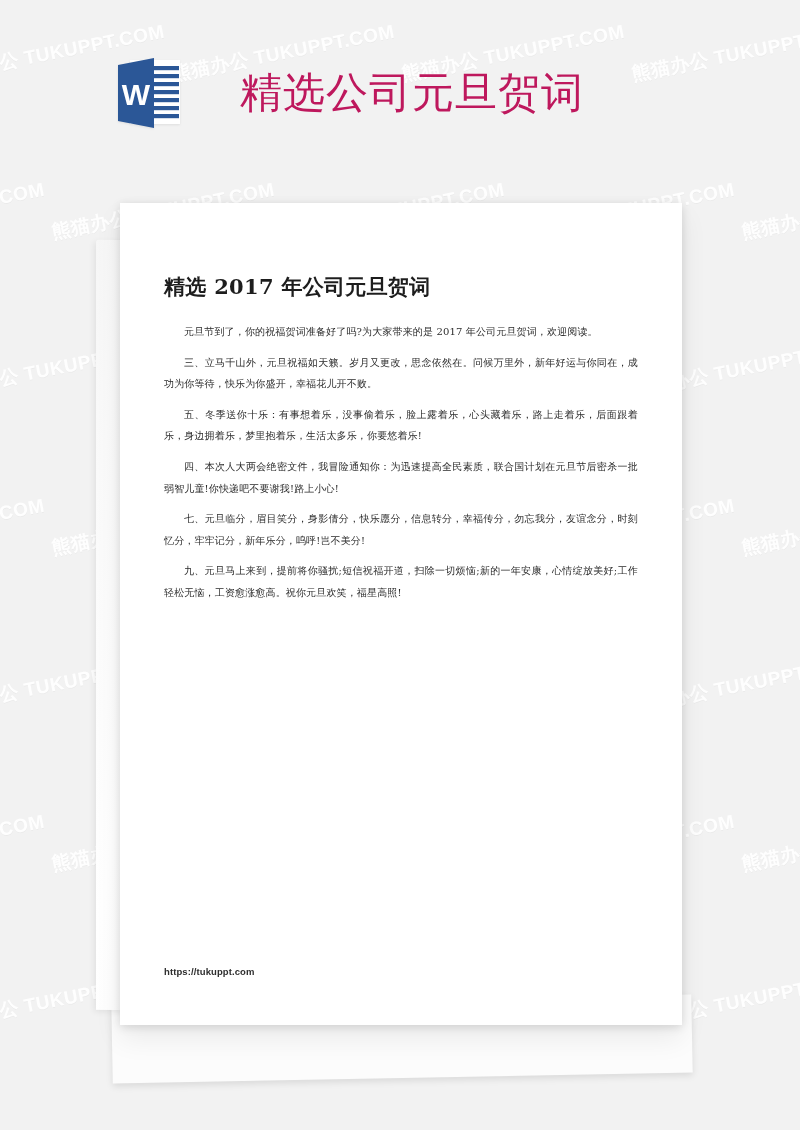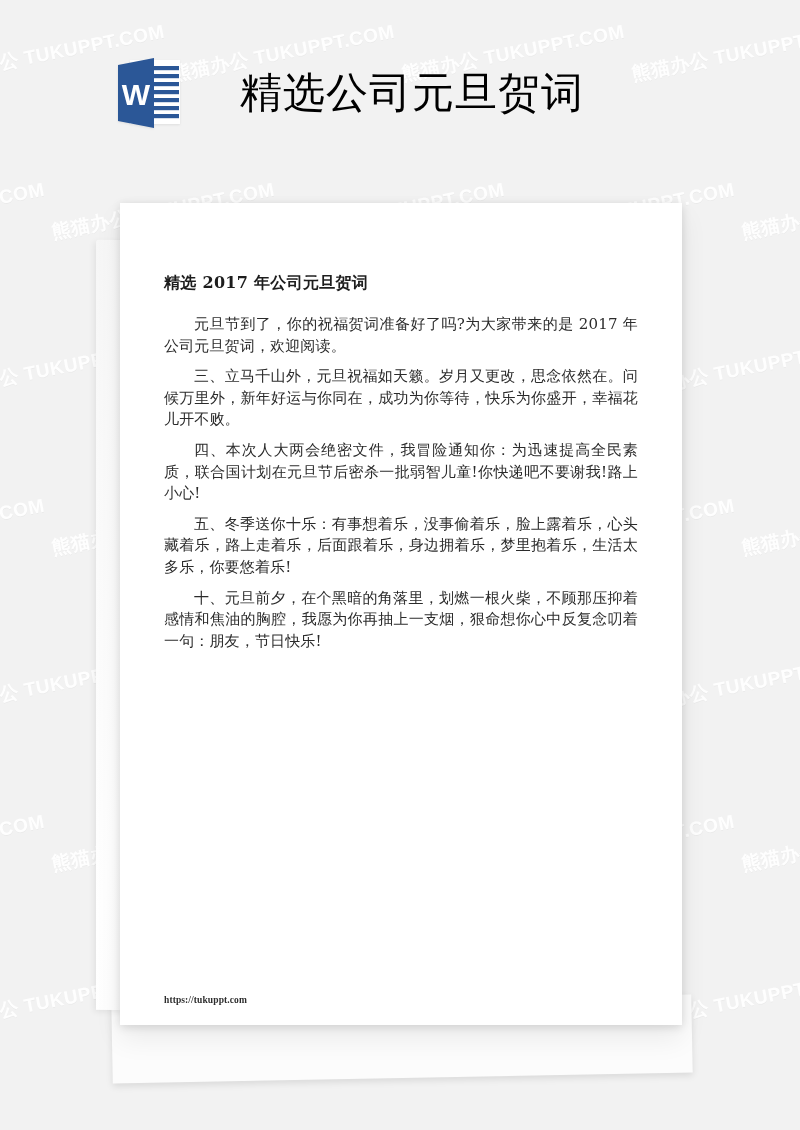--- a/index.html
+++ b/index.html
@@ -48,21 +48,21 @@
   #word-logo {
     width: 78px;
     height: 78px;
     position: relative;
     flex: 0 0 auto;
     filter: drop-shadow(0 1px 1px rgba(0,0,0,.08));
   }
   #header-title {
     margin-left: 52px;
     font-size: 42px;
-    color: #000000;
+    color: #be185d;
     font-weight: 400;
     letter-spacing: 1px;
     font-family: "DejaVu Sans", "Liberation Sans", sans-serif;
     white-space: nowrap;
   }
 
   
   #page-stack {
     position: absolute;
     left: 0; top: 0;
@@ -106,45 +106,45 @@
   
   #doc-content {
     position: absolute;
     left: 0; top: 0;
     width: 100%;
     height: 100%;
     padding: 70px 44px 0 44px;
   }
   #doc-title {
     font-family: "DejaVu Serif", "Liberation Serif", serif;
-    font-size: 16px;
+    font-size: 21px;
     font-weight: 700;
     color: #1d1d1d;
     letter-spacing: .3px;
     margin: 0 0 20px 0;
   }
   .para {
     font-family: "DejaVu Serif", "Liberation Serif", serif;
-    font-size: 15px;
+    font-size: 10px;
     line-height: 21.6px;
     color: #2b2b2b;
     text-align: justify;
     text-justify: inter-character;
     text-indent: 2em;
     margin: 0 0 9px 0;
     letter-spacing: .15px;
   }
   #doc-footer-url {
     position: absolute;
     left: 44px;
-    bottom: 20px;
+    bottom: 48px;
     font-size: 9.5px;
     color: #2e2e2e;
     font-weight: 700;
-    font-family: Liberation Serif, serif;
+    font-family: Liberation Sans, sans-serif;
     letter-spacing: .1px;
   }
 </style>
 </head>
 <body>
 
 <div id="watermark-layer">
     <div class="wm" style="left: -60px; top: 40px;">熊猫办公 TUKUPPT.COM</div>
     <div class="wm" style="left: 170px; top: 40px;">熊猫办公 TUKUPPT.COM</div>
     <div class="wm" style="left: 400px; top: 40px;">熊猫办公 TUKUPPT.COM</div>
@@ -186,23 +186,24 @@
 <div id="page-stack">
   <div class="sheet" id="sheet-back-bottom"></div>
   <div class="sheet" id="sheet-back-left"></div>
 
   <div class="sheet" id="sheet-main">
     <div id="doc-content">
       <h1 id="doc-title">精选 2017 年公司元旦贺词</h1>
       <div id="paragraph-container">
           <p class="para">元旦节到了，你的祝福贺词准备好了吗?为大家带来的是 2017 年公司元旦贺词，欢迎阅读。</p>
           <p class="para">三、立马千山外，元旦祝福如天籁。岁月又更改，思念依然在。问候万里外，新年好运与你同在，成功为你等待，快乐为你盛开，幸福花儿开不败。</p>
+          <p class="para">五、冬季送你十乐：有事想着乐，没事偷着乐，脸上露着乐，心头藏着乐，路上走着乐，后面跟着乐，身边拥着乐，梦里抱着乐，生活太多乐，你要悠着乐!</p>
           <p class="para">四、本次人大两会绝密文件，我冒险通知你：为迅速提高全民素质，联合国计划在元旦节后密杀一批弱智儿童!你快递吧不要谢我!路上小心!</p>
-          <p class="para">五、冬季送你十乐：有事想着乐，没事偷着乐，脸上露着乐，心头藏着乐，路上走着乐，后面跟着乐，身边拥着乐，梦里抱着乐，生活太多乐，你要悠着乐!</p>
-          <p class="para">十、元旦前夕，在个黑暗的角落里，划燃一根火柴，不顾那压抑着感情和焦油的胸腔，我愿为你再抽上一支烟，狠命想你心中反复念叨着一句：朋友，节日快乐!</p>
+          <p class="para">七、元旦临分，眉目笑分，身影倩分，快乐愿分，信息转分，幸福传分，勿忘我分，友谊念分，时刻忆分，牢牢记分，新年乐分，呜呼!岂不美分!</p>
+          <p class="para">九、元旦马上来到，提前将你骚扰;短信祝福开道，扫除一切烦恼;新的一年安康，心情绽放美好;工作轻松无恼，工资愈涨愈高。祝你元旦欢笑，福星高照!</p>
         </div>
     </div>
     <div id="doc-footer-url">https://tukuppt.com</div>
   </div>
 </div>
 
 <div id="doc-header">
   <div id="word-logo">
     <svg viewBox="0 0 78 78" width="78" height="78" aria-hidden="true">
 

